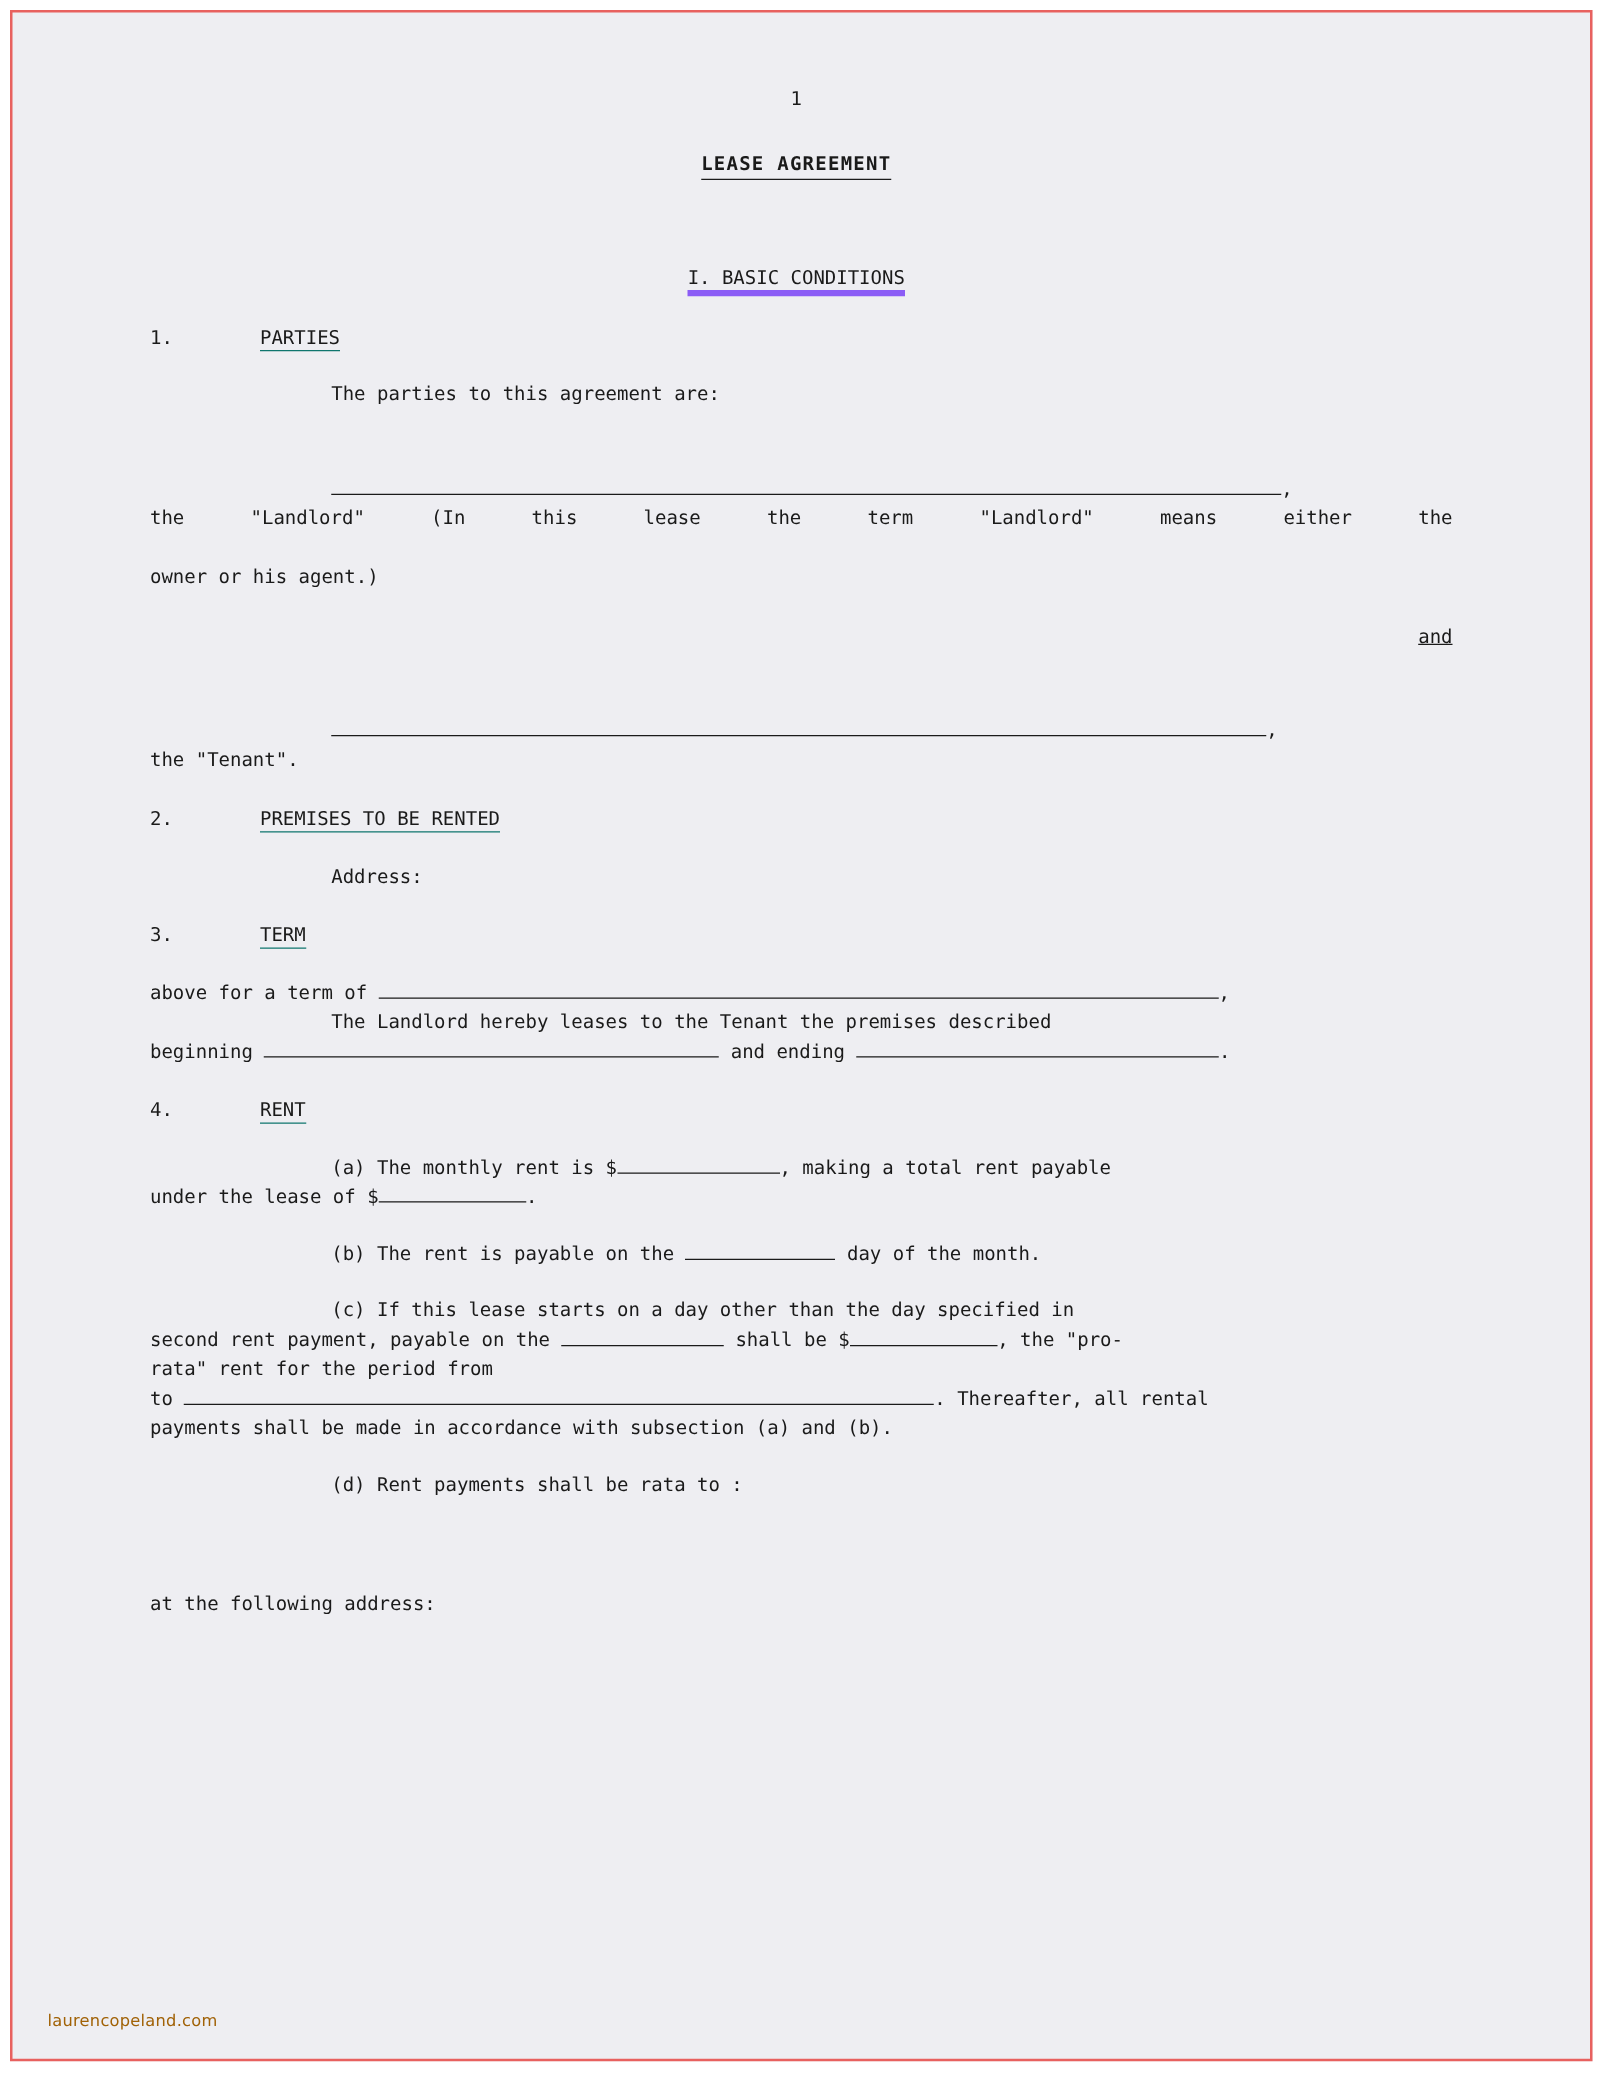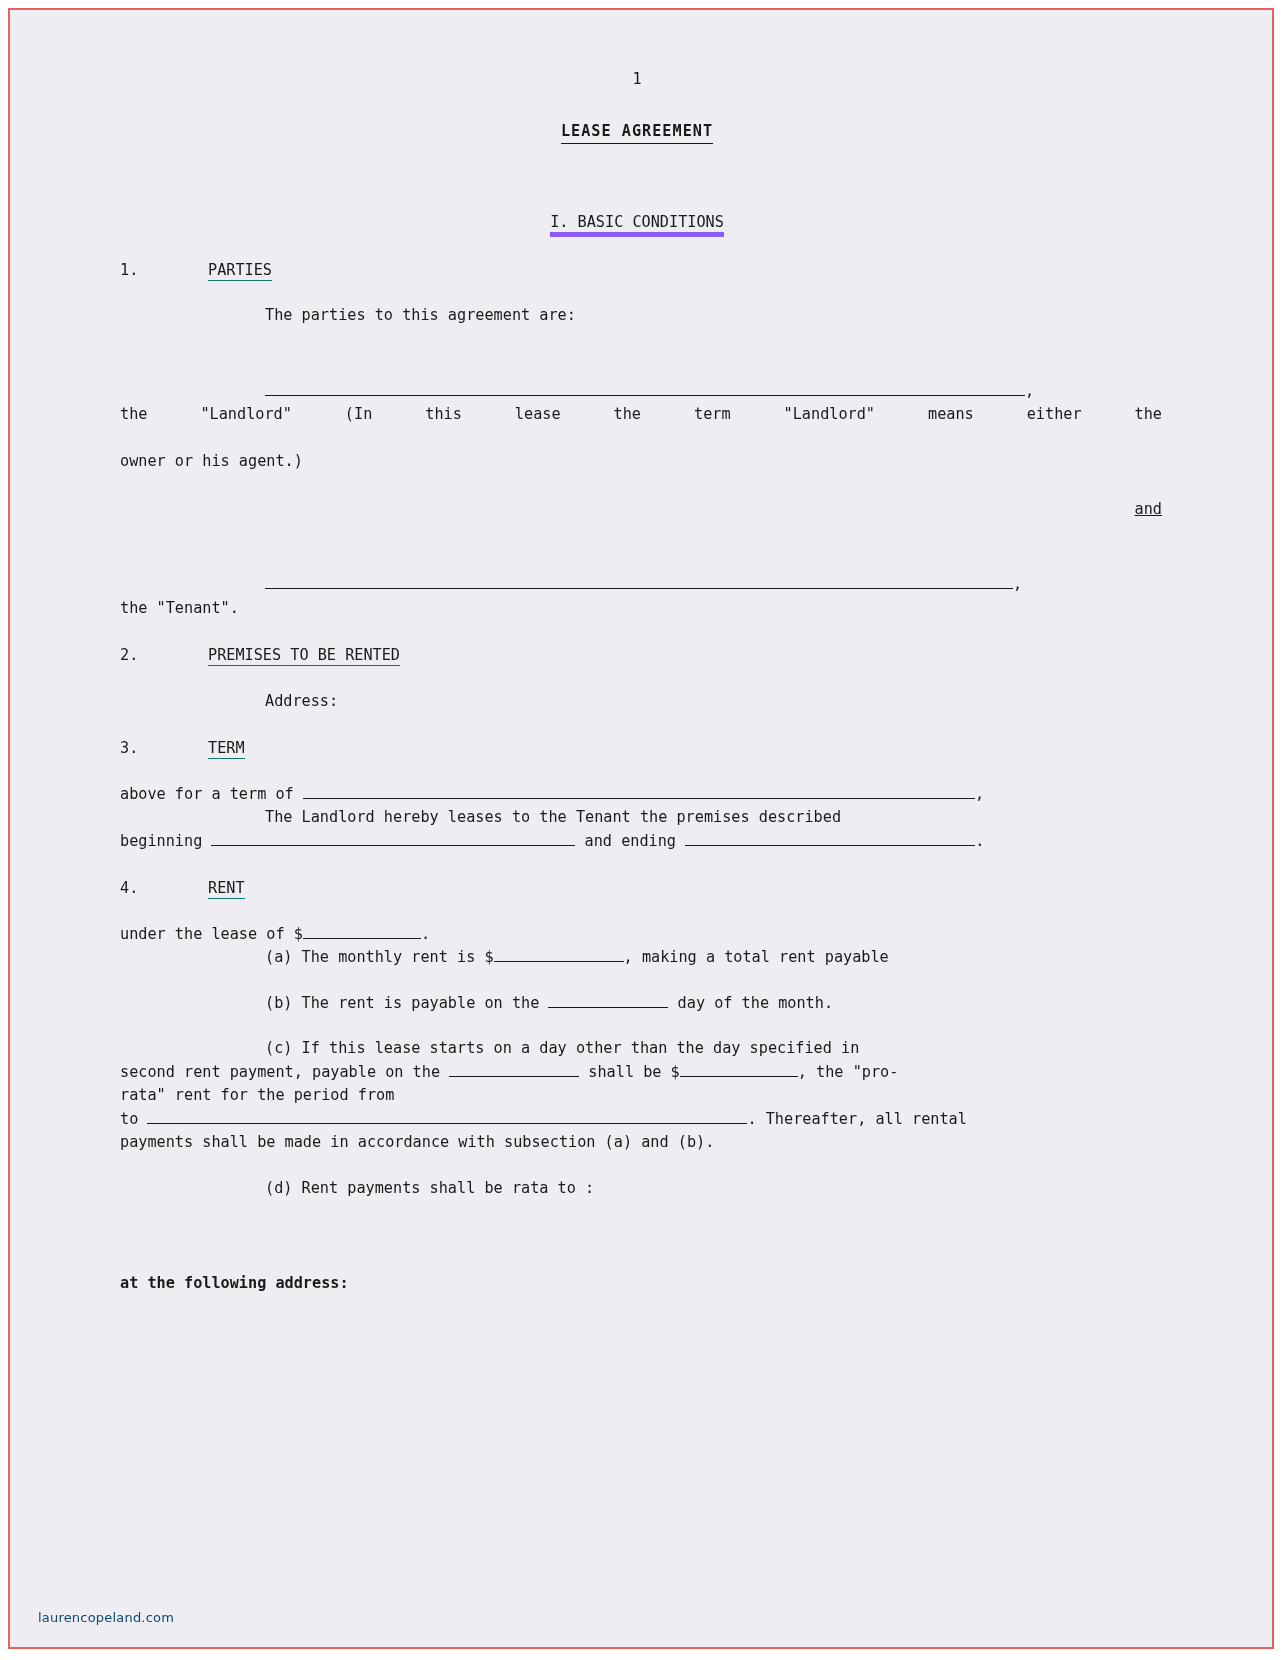--- a/index.html
+++ b/index.html
@@ -72,21 +72,20 @@
     border-bottom: 1px solid #0f766e;
     padding-bottom: 1px;
   }
   .para {
     margin-top: 22px;
     text-indent: 145px;
     text-align: justify;
   }
   .para.noindent {
     text-indent: 0;
-    font-weight: bold;
   }
   .blank-line-block {
     margin-top: 52px;
     text-align: justify;
   }
   .ul {
     display: inline-block;
     border-bottom: 1px solid #1a1a1a;
     vertical-align: baseline;
     height: 15px;
@@ -104,21 +103,21 @@
     content: "";
     display: inline-block;
     width: 100%;
   }
   .watermark {
     position: absolute;
     left: 28px;
     bottom: 22px;
     font-family: "DejaVu Sans", sans-serif;
     font-size: 13px;
-    color: #0c4a6e;
+    color: #a16207;
     letter-spacing: 0.2px;
   }
 </style>
 </head>
 <body>
 
 <div class="page-frame">
   <div class="doc">
 
     <div class="page-number">1</div>
@@ -184,22 +183,22 @@
     </div>
 
     <div class="clause">
       <div class="num">4.</div>
       <div class="label">
         <span>RENT</span>
       </div>
     </div>
 
     <div class="blank-line-block" style="margin-top:22px;">
+      <div style="padding-left:145px;"><span>(a)  The monthly rent is $</span><span class="ul" style="width:130px;"></span><span>, making a total rent payable</span></div>
       <div><span>under the lease of $</span><span class="ul" style="width:118px;"></span><span>.</span></div>
-      <div style="padding-left:145px;"><span>(a)  The monthly rent is $</span><span class="ul" style="width:130px;"></span><span>, making a total rent payable</span></div>
     </div>
 
     <div class="blank-line-block" style="margin-top:22px;">
       <div style="padding-left:145px;"><span>(b)  The rent is payable on the </span><span class="ul" style="width:120px;"></span><span> day of the month.</span></div>
     </div>
 
     <div class="blank-line-block" style="margin-top:22px;">
       <div style="padding-left:145px;"><span>(c)  If this lease starts on a day other than the day specified in</span></div>
       <div><span>second rent payment, payable on the </span><span class="ul" style="width:130px;"></span><span> shall be $</span><span class="ul" style="width:118px;"></span><span>, the "pro-</span></div>
       <div><span>rata" rent for the period from</span></div>

